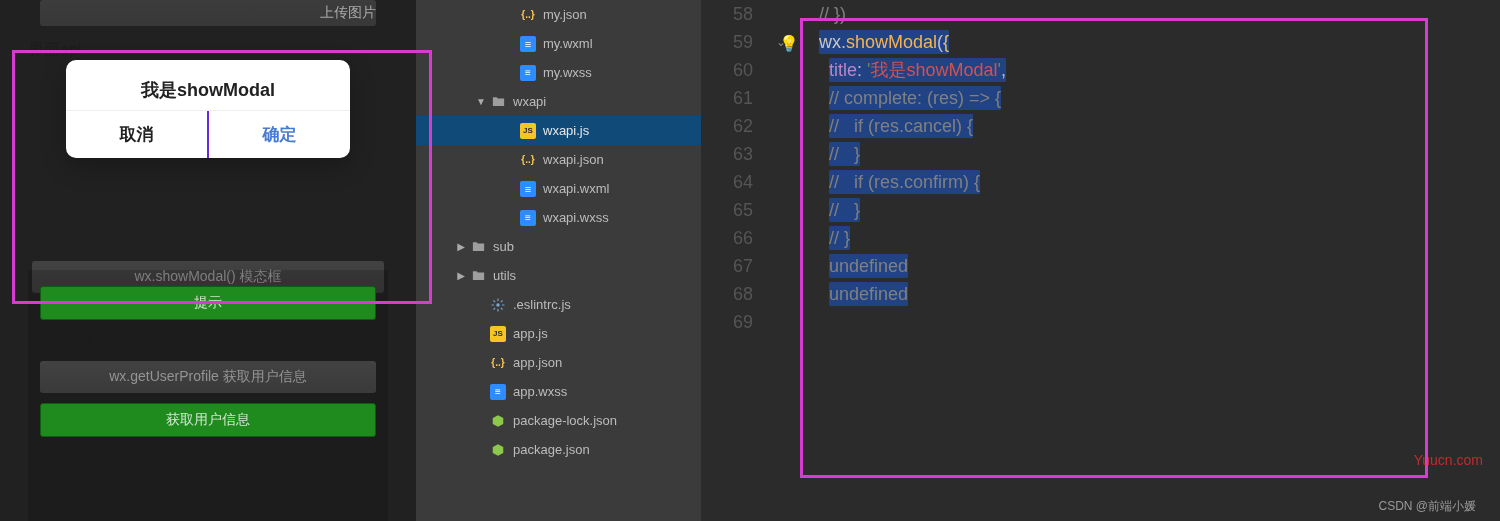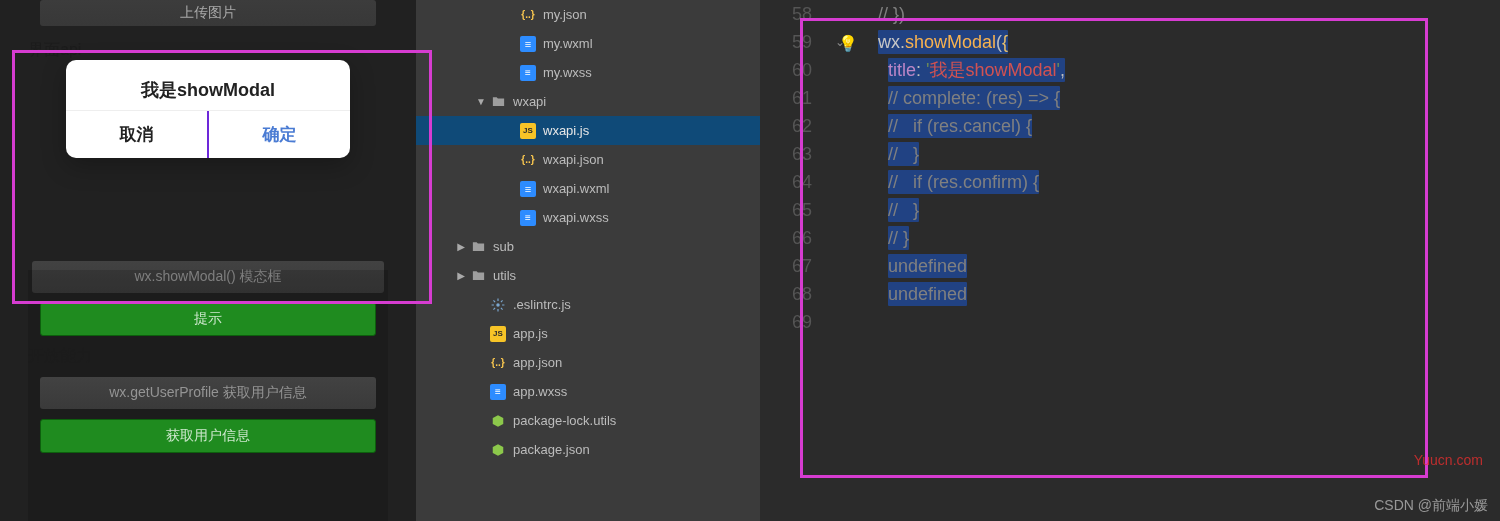--- a/index.html
+++ b/index.html
@@ -1,41 +1,41 @@
 <!DOCTYPE html>
 <html><head>
 <meta charset="utf-8">
 <style>
 * { margin: 0; padding: 0; box-sizing: border-box; font-family: "Microsoft YaHei", -apple-system, sans-serif; }
 body { background: #2b2b2b; width: 1500px; height: 521px; overflow: hidden; position: relative; display: flex; }
 
 
 .phone-panel { width: 416px; height: 521px; background: rgba(32,32,32,0.9); position: relative; padding: 0 28px; }
 .phone-content { position: relative; width: 100%; height: 100%; }
-.top-btn { background: linear-gradient(#3c3c3c,#383838); color: #a9a9a9; text-align: center; padding: 4px 0; font-size: 14px; margin: 0 12px; border-radius: 3px; }
+.top-btn { background: linear-gradient(#3c3c3c,#383838); color: #a9a9a9; text-align: right; padding: 4px 0; font-size: 14px; margin: 0 12px; border-radius: 3px; }
 .section-label { font-size: 16px; color: #1c1c1c; margin-top: 14px; }
 .gray-btn { background: linear-gradient(#424242,#3a3a3a); color: #949494; text-align: center; padding: 7px 0; font-size: 14px; border-radius: 3px; margin: 10px 4px; }
 .green-btn { background: #1f8b1f; color: #cde8cd; text-align: center; padding: 7px 0; font-size: 14px; border-radius: 3px; border: 1px solid #0d5f0d; margin: 10px 12px; }
 .dim-area { position:absolute; left:0; right:0; bottom:0; top:270px; background:rgba(0,0,0,0.15); padding: 0 0; }
 .dim-area .gray-btn, .dim-area .green-btn { margin-left:12px; margin-right:12px; }
 .dim-area .section-label { margin-left:0; margin-top:10px; color:#1c1c1c; }
 
 
 .modal-overlay { position: absolute; left: 38px; right: 38px; top: 60px; background: #fff; border-radius: 10px; overflow: hidden; box-shadow: 0 8px 24px rgba(0,0,0,0.25); }
 .modal-title { text-align: center; font-weight: 700; font-size: 18px; padding: 18px 0 8px; color: #222; }
 .modal-content { text-align: center; font-size: 15px; color: #aaa; padding: 2px 0 22px; }
 .modal-actions { display: flex; border-top: 1px solid #eee; }
 .modal-btn { flex: 1; text-align: center; padding: 12px 0; font-size: 17px; font-weight: 600; }
 .modal-btn.cancel { color: #222; border-right: 2px solid #6d28d9; }
 .modal-btn.confirm { color: #4a7bd3; }
 
 .highlight-box-1 { position: absolute; border: 3px solid #d63cd1; left: 12px; top: 50px; width: 420px; height: 254px; pointer-events: none; }
 
 
-.tree-panel { width: 344px; height: 521px; background: #3b3b3b; padding: 0; overflow: hidden; }
+.tree-panel { width: 285px; height: 521px; background: #3b3b3b; padding: 0; overflow: hidden; }
 .tree-item { display: flex; align-items: center; height: 29px; font-size: 13px; color: #bcbcbc; }
 .tree-item.selected { background: #0f4a78; color: #e6e6e6; }
 .tree-indent { display:inline-block; }
 .tree-caret { width: 10px; display:inline-flex; justify-content:center; color:#aaa; font-size:10px; }
 .tree-icon { width: 16px; height: 16px; margin: 0 7px 0 4px; display: inline-flex; align-items: center; justify-content: center; font-size: 10px; font-weight: 700; border-radius: 2px; }
 .icon-json { background: transparent; color: #f9c74f; }
 .icon-json::before { content: "{..}"; }
 .icon-wxml { background: #2d8cff; color: #fff; }
 .icon-wxml::before { content: "≡"; font-size:11px; }
 .icon-wxss { background: #2d8cff; color: #fff; }
@@ -64,21 +64,21 @@
 .c-prop { color: #bb86c6; }
 .c-str { color: #6a8759; }
 .c-str-cn { color: #d25252; }
 .c-comment { color: #808080; }
 .c-brace { color: #e8bf6a; }
 .bulb { position:absolute; left:78px; top:30px; color:#f7d23e; font-size:16px; }
 
 .highlight-box-2 { position: absolute; border: 3px solid #d63cd1; left:800px; top:18px; width:628px; height:460px; pointer-events:none; }
 
 .watermark-1 { position:absolute; right:17px; top:452px; color:rgba(237,47,47,0.75); font-size:14px; font-family: Arial; pointer-events:none; }
-.watermark-2 { position:absolute; right:12px; bottom:6px; color:rgba(210,210,210,0.65); font-size:14px; pointer-events:none; }
+.watermark-2 { position:absolute; right:24px; bottom:6px; color:rgba(210,210,210,0.65); font-size:12px; pointer-events:none; }
 </style>
 </head>
 <body>
 
 <div class="phone-panel">
   <div class="phone-content">
     <div class="top-btn">上传图片</div>
     <div class="section-label">界面api</div>
 
     <div class="modal-overlay">
@@ -86,21 +86,21 @@
       <div class="modal-actions">
         <div class="modal-btn cancel">取消</div>
         <div class="modal-btn confirm">确定</div>
       </div>
     </div>
 
     <div style="height:196px"></div>
     <div class="gray-btn" style="margin-top:4px">wx.showModal() 模态框</div>
 
     <div class="dim-area">
-      <div class="green-btn" style="margin-top:32px">提示</div>
+      <div class="green-btn" style="margin-top:16px">提示</div>
       <div class="section-label" style="margin-left:0;">开放能力</div>
       <div class="gray-btn">wx.getUserProfile 获取用户信息</div>
       <div class="green-btn">获取用户信息</div>
     </div>
   </div>
 </div>
 
 <div class="tree-panel" id="tree">
     <div class="tree-item">
       <span class="tree-indent" style="width:90px"></span>
@@ -204,21 +204,21 @@
       <span>app.wxss</span>
     </div>
     <div class="tree-item">
       <span class="tree-indent" style="width:60px"></span>
       <span class="tree-caret"></span>
       <span class="tree-icon icon-nodejs">
         <svg viewBox="0 0 24 24" fill="currentColor">
           <path d="M12 2l9 5v10l-9 5-9-5V7z"></path>
         </svg>
       </span>
-      <span>package-lock.utils</span>
+      <span>package-lock.json</span>
     </div>
     <div class="tree-item">
       <span class="tree-indent" style="width:60px"></span>
       <span class="tree-caret"></span>
       <span class="tree-icon icon-nodejs">
         <svg viewBox="0 0 24 24" fill="currentColor">
           <path d="M12 2l9 5v10l-9 5-9-5V7z"></path>
         </svg>
       </span>
       <span>package.json</span>

